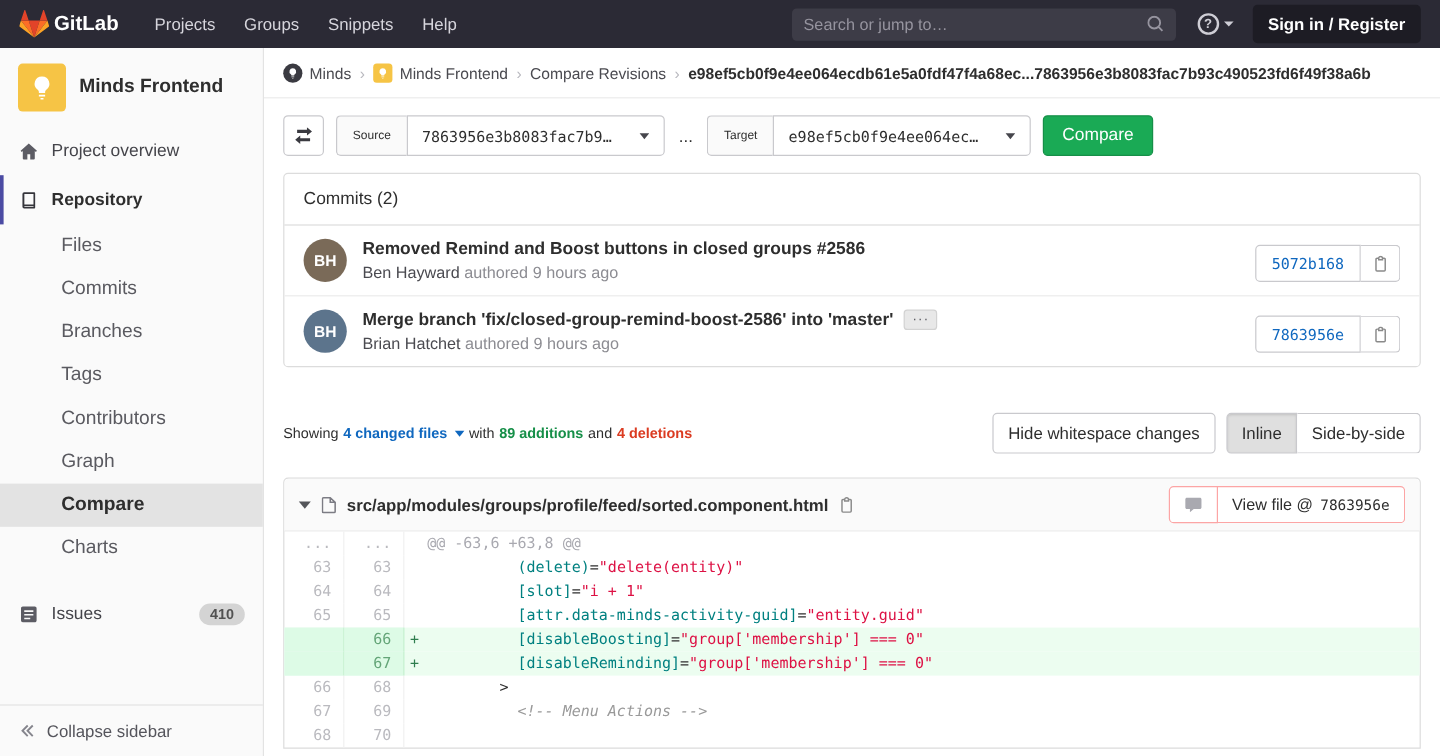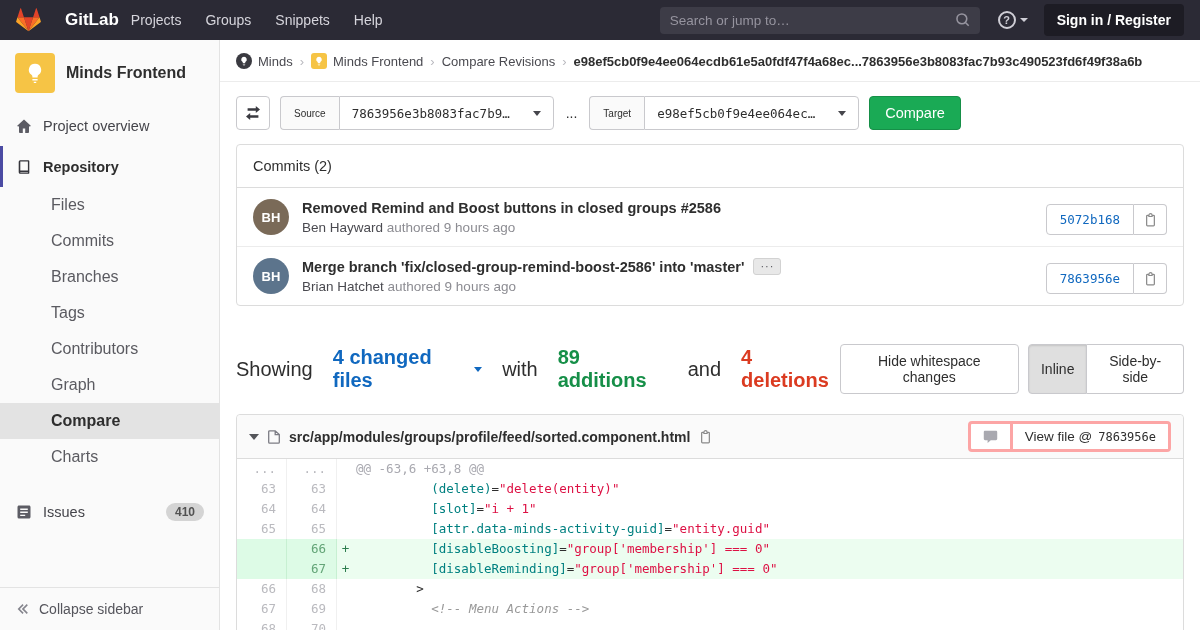--- a/index.html
+++ b/index.html
@@ -2,21 +2,21 @@
 <html style="--navbar-bg: #2b2a35; --brand-orange: #e24329; --button-green: #1aaa55; --link-blue: #1068bf; --addition-green: #168f48; --deletion-red: #db3b21; --sidebar-bg: #fafafa; --active-accent: #4b4ba3; --added-line-bg: #ecfdf0; --added-gutter-bg: #ddfbe6;"><head>
 <meta charset="utf-8">
 <style>
 *{box-sizing:border-box;margin:0;padding:0}
 html,body{width:1200px;height:630px;overflow:hidden}
 body{font-family:"Liberation Sans",sans-serif;background:#fff;color:#2e2e2e;font-size:14px}
 .app{display:flex;flex-direction:column;width:1200px;height:630px}
 
 
 .navbar{height:40px;flex:0 0 40px;background:var(--navbar-bg,#2b2a35);display:flex;align-items:center;padding:0 16px}
-.brand{display:flex;align-items:center;gap:24px;cursor:pointer}
+.brand{display:flex;align-items:center;gap:4px;margin-right:18px;cursor:pointer}
 .brand-text{color:#fff;font-weight:700;font-size:17px}
 .nav-menu{display:flex;align-items:flex-start}
 .nav-link{color:#d6d5dc;font-size:14px;padding:6px 12px;cursor:pointer;text-decoration:none}
 .nav-search{margin-left:auto;width:320px;height:27px;background:#3d3c47;border-radius:4px;display:flex;align-items:center;padding:0 10px;gap:8px}
 .nav-search input{flex:1;background:transparent;border:0;outline:0;color:#cfced6;font-size:13.5px;font-family:inherit}
 .nav-search input::placeholder{color:#96949f}
 .help-wrap{display:flex;align-items:center;gap:4px;margin:0 16px 0 18px;cursor:pointer}
 .help-circle{width:18px;height:18px;border:2px solid #cfced6;border-radius:50%;color:#cfced6;font-size:11px;font-weight:700;display:flex;align-items:center;justify-content:center}
 .chev{width:0;height:0;border-left:4px solid transparent;border-right:4px solid transparent;border-top:4px solid #cfced6}
 .signin{background:#1d1c24;color:#fff;font-weight:600;font-size:14px;padding:8px 13px;border-radius:4px;cursor:pointer;text-decoration:none}
@@ -69,40 +69,40 @@
 .c-title{font-weight:700;font-size:14.5px;color:#2e2e2e;display:flex;align-items:center;gap:9px}
 .c-exp{background:#e8e8e8;border:1px solid #d2d2d2;border-radius:3px;color:#55555c;font-size:11px;line-height:1;padding:2px 6px;cursor:pointer;letter-spacing:1px;font-family:inherit}
 .c-meta{font-size:13.5px;color:#8c8c92;margin-top:4px}
 .c-meta .author{color:#4a4a50;cursor:pointer}
 .sha-group{display:flex;margin-left:auto}
 .sha-btn{border:1px solid #c9c9cd;background:#fff;border-radius:4px 0 0 4px;padding:7px 13px;font-family:"DejaVu Sans Mono",monospace;font-size:12.5px;color:var(--link-blue,#1068bf);cursor:pointer}
 .copy-btn{border:1px solid #c9c9cd;border-left:0;background:#fff;border-radius:0 4px 4px 0;width:33px;display:flex;align-items:center;justify-content:center;cursor:pointer}
 
 
 .summary-row{display:flex;align-items:center;margin-top:38px}
-.summary-text{font-size:20px;color:#2e2e2e;display:flex;align-items:center;gap:20px}
+.summary-text{font-size:12px;color:#2e2e2e;display:flex;align-items:center;gap:4px}
 .link-blue{color:var(--link-blue,#1068bf);font-weight:700;display:flex;align-items:center;gap:6px;cursor:pointer}
 .green{color:var(--addition-green,#168f48);font-weight:700}
 .red{color:var(--deletion-red,#db3b21);font-weight:700}
 .view-btns{margin-left:auto;display:flex;gap:9px}
 .btn{border:1px solid #c9c9cd;background:#fff;border-radius:4px;padding:8px 12px;font-size:14px;color:#2e2e2e;cursor:pointer;font-family:inherit}
 .btn-group{display:flex}
 .btn-group .btn{border-radius:0}
 .btn-group .btn:first-child{border-radius:4px 0 0 4px}
 .btn-group .btn:last-child{border-radius:0 4px 4px 0;border-left:0}
 .btn.active{background:#dfdfdf;box-shadow:inset 0 1px 2px rgba(0,0,0,.12)}
 
 
 .file-panel{border:1px solid #dcdcdc;border-radius:4px 4px 0 0;margin-top:20px}
 .file-head{display:flex;align-items:center;gap:9px;background:#fafafa;border-bottom:1px solid #dcdcdc;padding:6px 12px;border-radius:4px 4px 0 0;min-height:42px}
 .tri-down{width:0;height:0;border-left:5px solid transparent;border-right:5px solid transparent;border-top:6px solid #54555a;cursor:pointer}
 .file-path{font-weight:700;font-size:14px;color:#2e2e2e}
 .copy-path{display:flex;align-items:center;cursor:pointer}
 .file-actions{margin-left:auto;display:flex}
-.fa-btn{border:3px solid #fca5a5;background:#fff;height:31px;display:flex;align-items:center;justify-content:center;padding:0 12px;cursor:pointer;font-size:13.5px;color:#2e2e2e;gap:6px;font-family:inherit}
+.fa-btn{border:1px solid #fca5a5;background:#fff;height:31px;display:flex;align-items:center;justify-content:center;padding:0 12px;cursor:pointer;font-size:13.5px;color:#2e2e2e;gap:6px;font-family:inherit}
 .fa-btn.first{border-radius:4px 0 0 4px}
 .fa-btn.last{border-radius:0 4px 4px 0;border-left:0}
 .mono{font-family:"DejaVu Sans Mono",monospace;font-size:12px}
 .diff-table{font-family:"DejaVu Sans Mono",monospace;font-size:12.5px;line-height:20px;color:#2e2e2e}
 .diff-row{display:flex;height:20px}
 .ln{flex:0 0 50px;text-align:right;padding-right:10px;color:#bababf;border-right:1px solid #f0f0f0;cursor:pointer}
 .d-sign{flex:0 0 17px;text-align:center}
 .d-code{white-space:pre;flex:1;padding-left:2px;overflow:hidden}
 .diff-row.add{background:var(--added-line-bg,#ecfdf0)}
 .diff-row.add .ln{background:var(--added-gutter-bg,#ddfbe6);border-right-color:#c7f0d2;color:#64a578}

